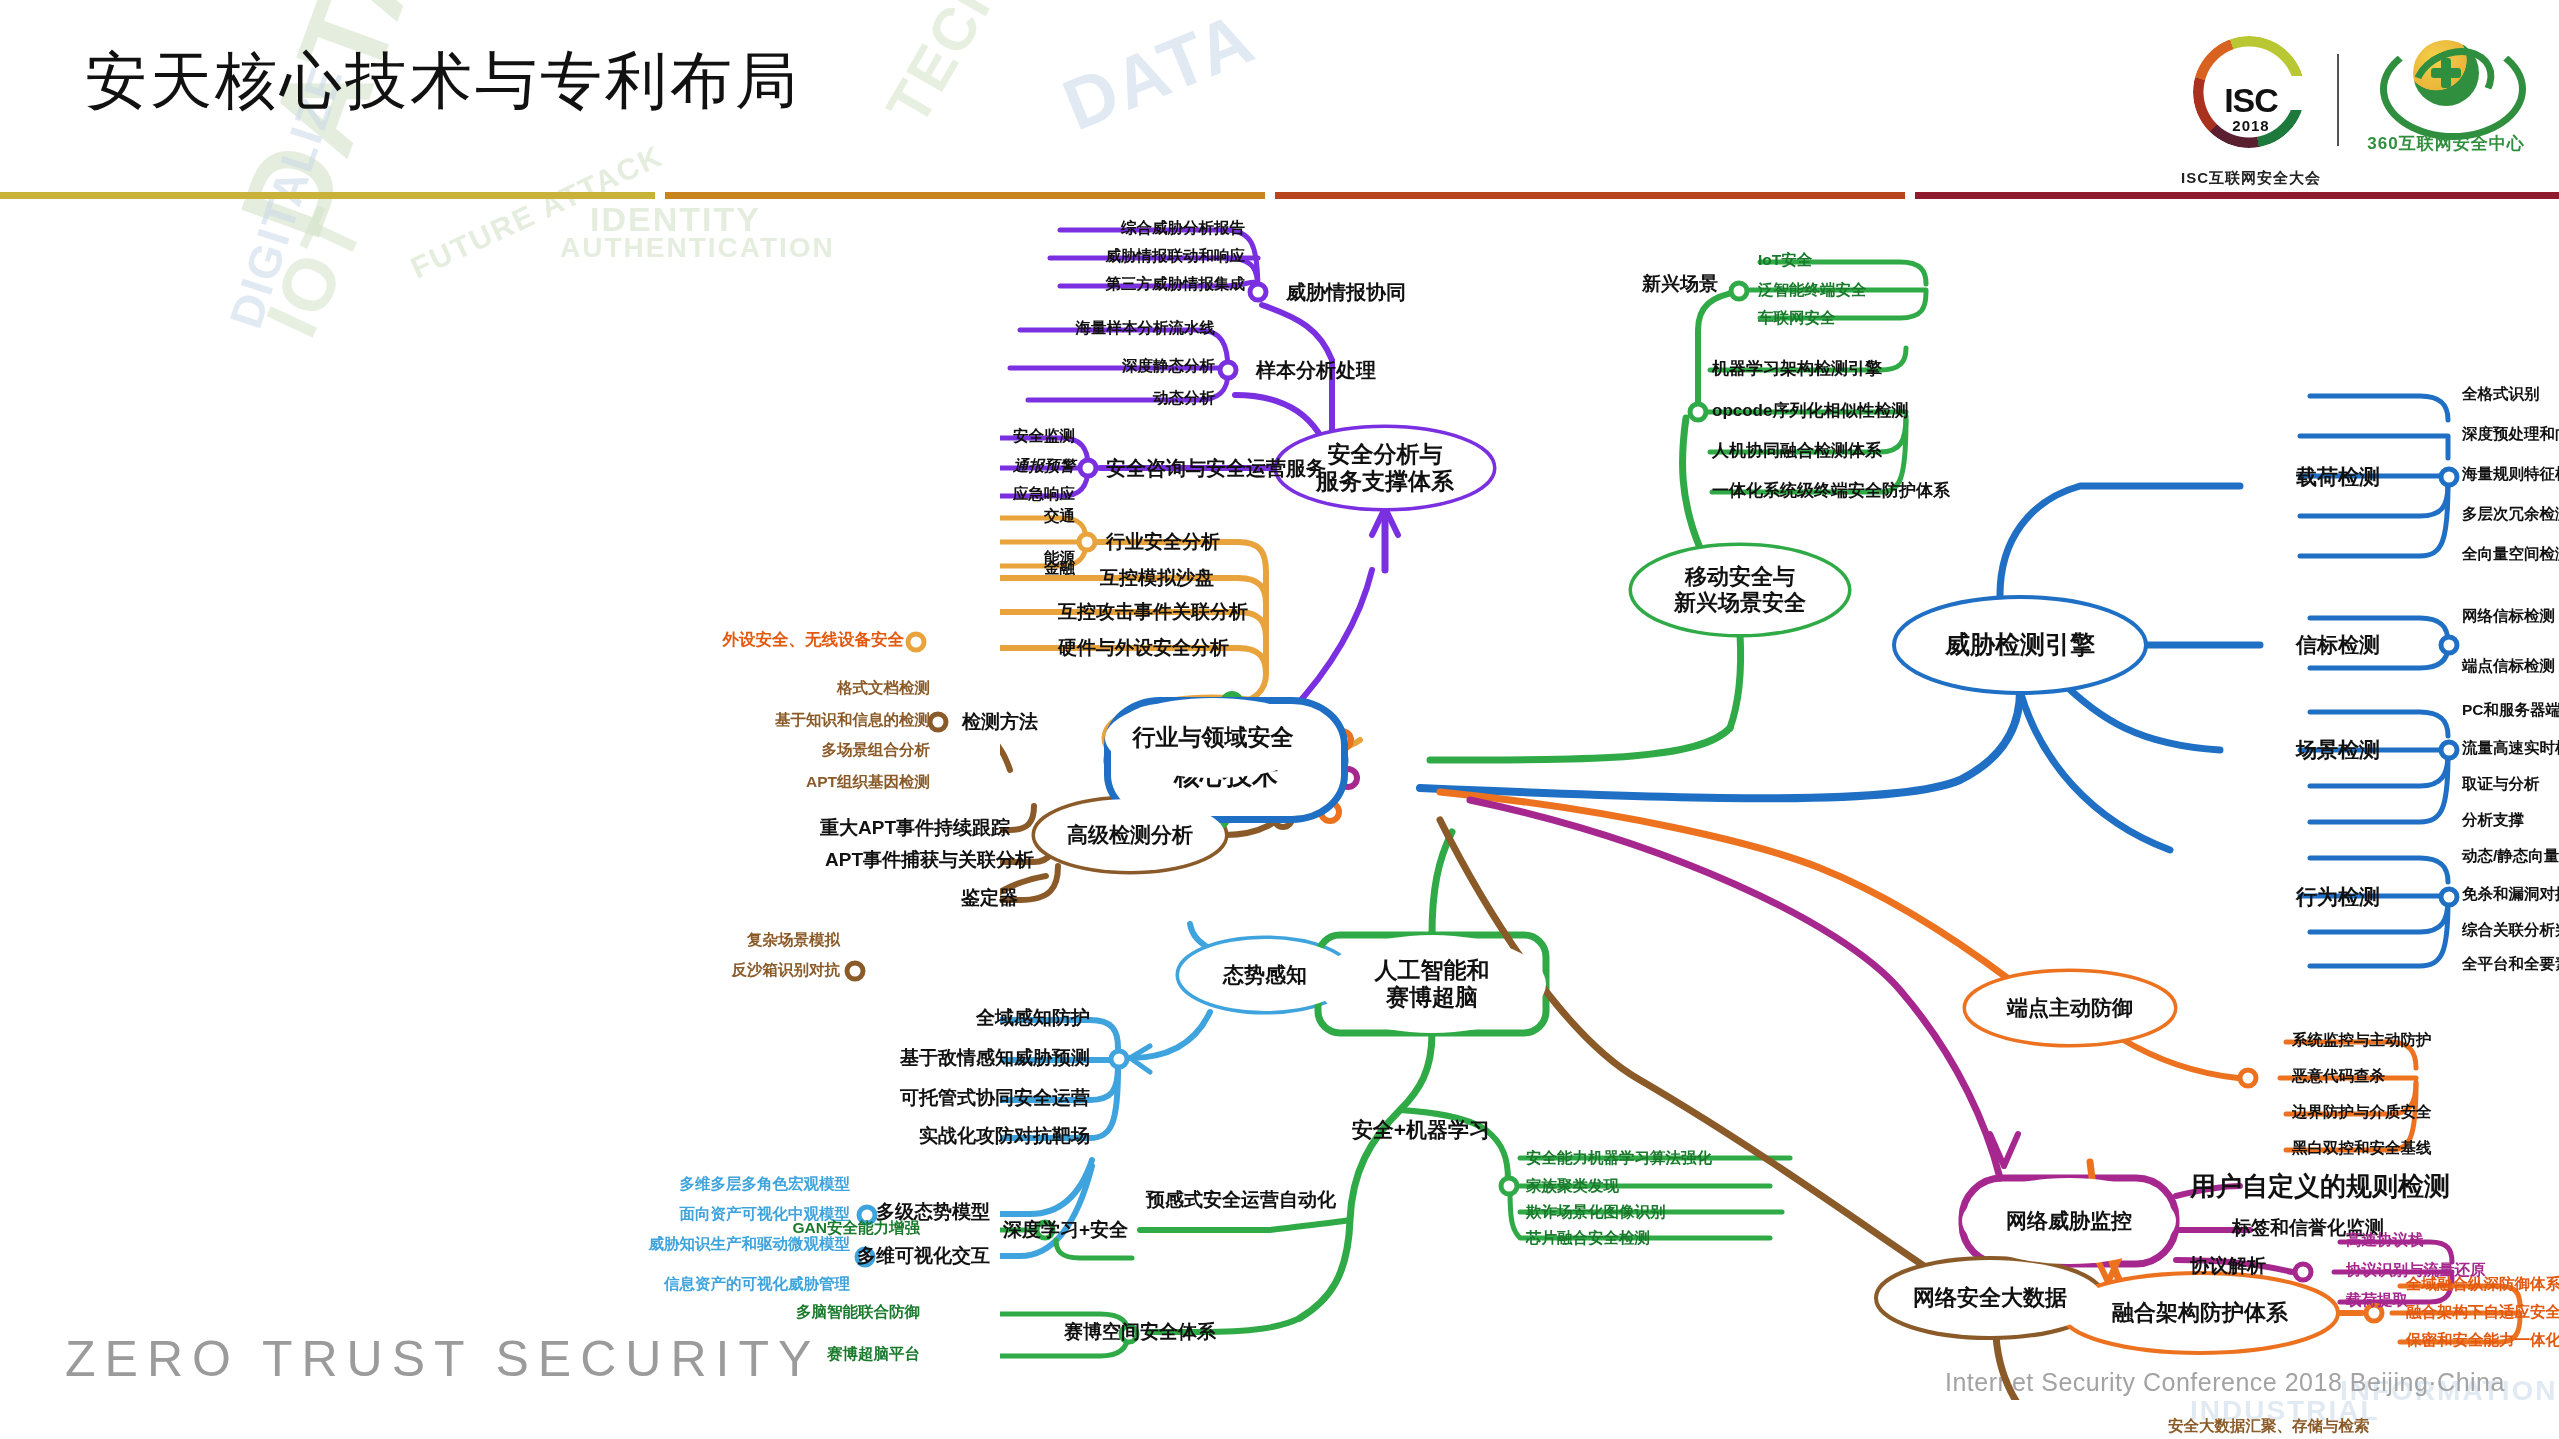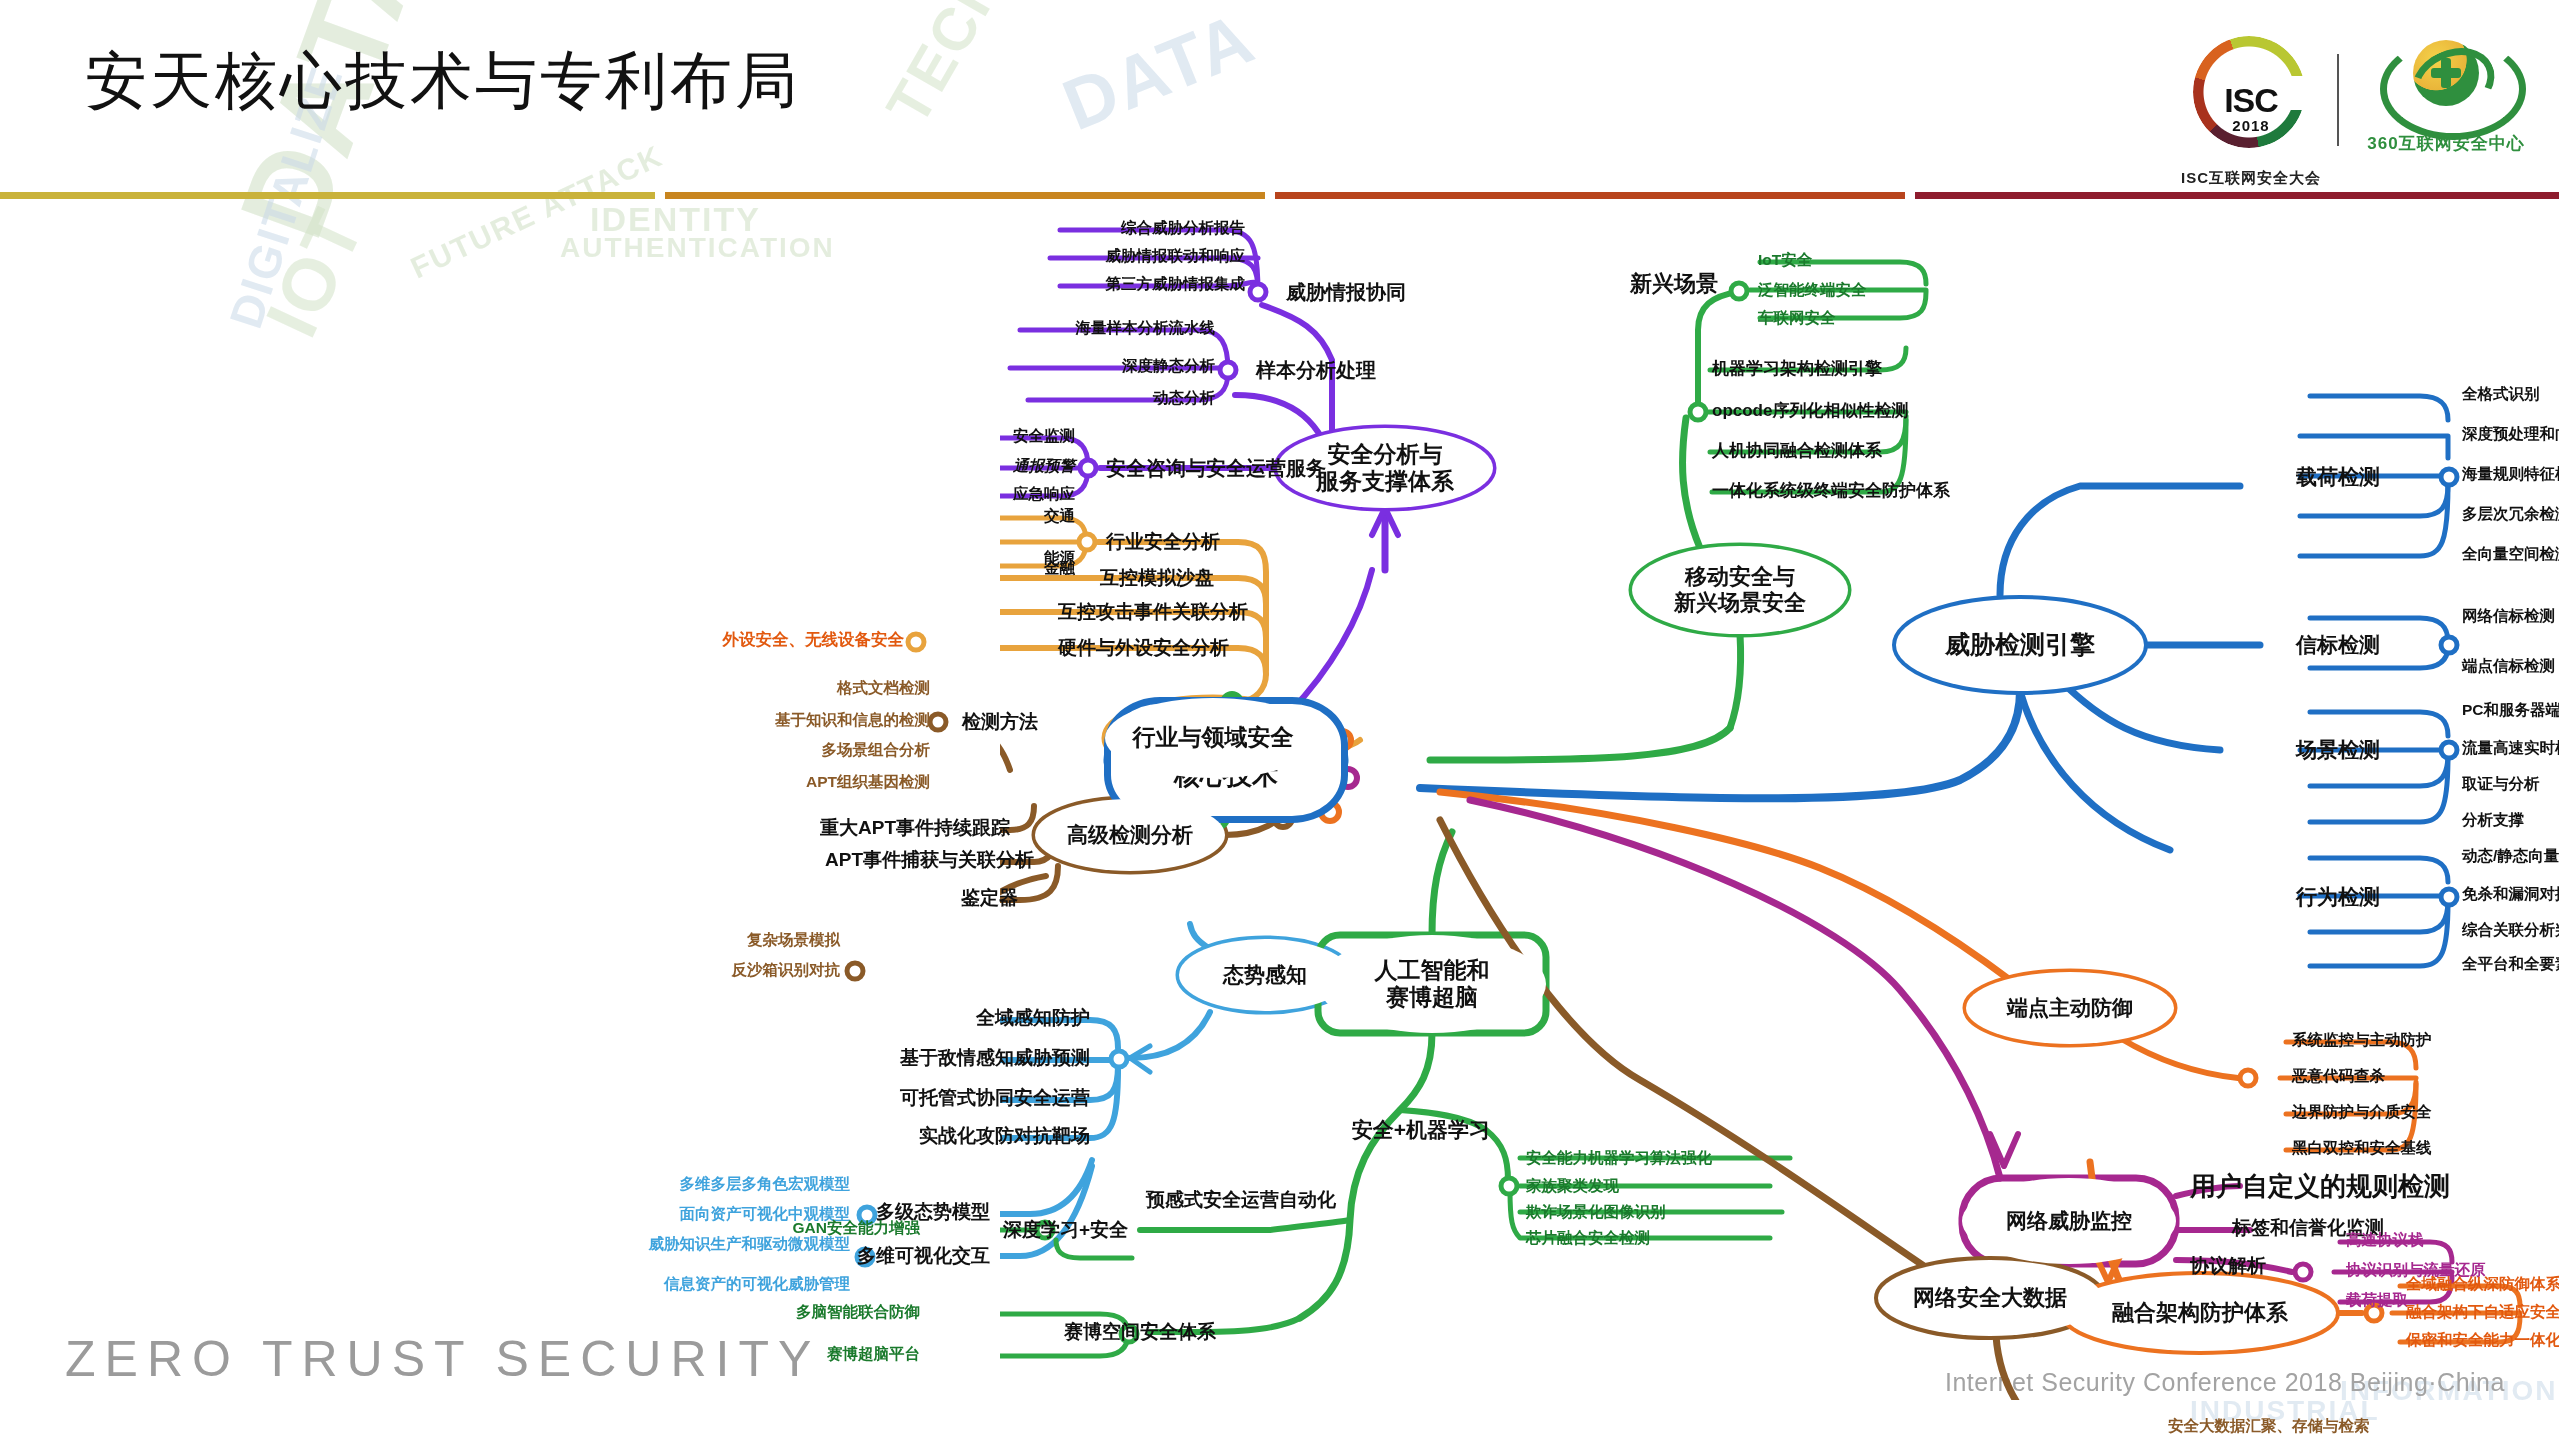--- a/index.html
+++ b/index.html
@@ -399,21 +399,21 @@
     <div class="leaf" style="left:526px;top:986px;color:#1a7a2c;">家族聚类发现</div>
     <div class="leaf" style="left:526px;top:1012px;color:#1a7a2c;">欺诈场景化图像识别</div>
     <div class="leaf" style="left:526px;top:1038px;color:#1a7a2c;">芯片融合安全检测</div>
     <div class="lbl r" style="left:336px;top:1000px;font-size:19px;">预感式安全运营自动化</div>
     <div class="lbl r" style="left:128px;top:1030px;font-size:19px;">深度学习+安全</div>
     <div class="leaf r" style="left:-80px;top:1028px;color:#1a7a2c;">GAN安全能力增强</div>
     <div class="lbl r" style="left:216px;top:1132px;font-size:19px;">赛博空间安全体系</div>
     <div class="leaf r" style="left:-80px;top:1112px;color:#1a7a2c;">多脑智能联合防御</div>
     <div class="leaf r" style="left:-80px;top:1154px;color:#1a7a2c;">赛博超脑平台</div>
 
-    <div class="lbl r" style="left:718px;top:84px;font-size:22px;text-align:center;">新兴场景</div>
+    <div class="lbl r" style="left:718px;top:84px;font-size:19px;text-align:center;">新兴场景</div>
     <div class="leaf" style="left:758px;top:60px;color:#1a7a2c;">IoT安全</div>
     <div class="leaf" style="left:758px;top:90px;color:#1a7a2c;">泛智能终端安全</div>
     <div class="leaf" style="left:758px;top:118px;color:#1a7a2c;">车联网安全</div>
     <div class="leaf" style="left:712px;top:168px;font-size:17px;">机器学习架构检测引擎</div>
     <div class="leaf" style="left:712px;top:210px;font-size:17px;">opcode序列化相似性检测</div>
     <div class="leaf" style="left:712px;top:250px;font-size:17px;">人机协同融合检测体系</div>
     <div class="leaf" style="left:712px;top:290px;font-size:17px;">一体化系统级终端安全防护体系</div>
 
     <div class="lbl r" style="left:1380px;top:277px;font-size:21px;">载荷检测</div>
     <div class="leaf" style="left:1462px;top:194px;">全格式识别</div>

